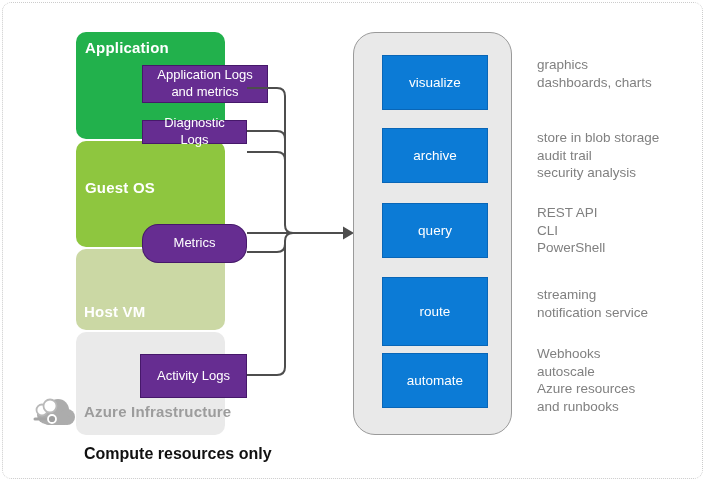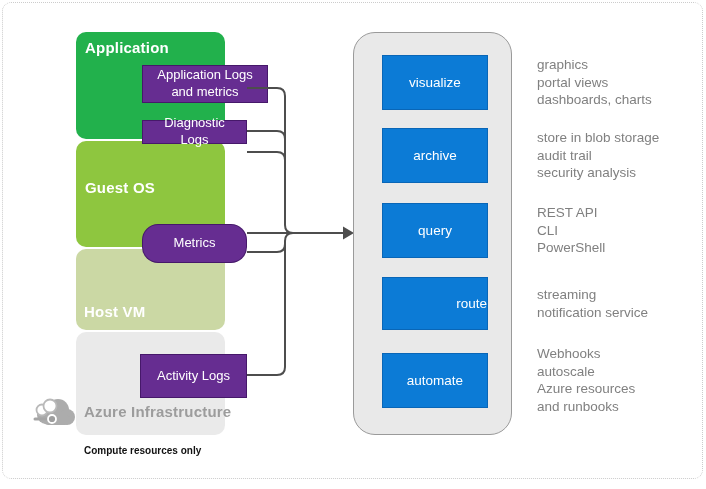--- a/index.html
+++ b/index.html
@@ -55,36 +55,36 @@
   }
   .action {
     position:absolute; left:382px; width:106px; height:55px;
     background:var(--action-blue); color:#ffffff; font-size:13.5px;
     display:flex; align-items:center; justify-content:center;
     border:1px solid rgba(0,40,90,0.25); box-sizing:border-box;
   }
   #act-visualize { top:55px; }
   #act-archive   { top:128px; }
   #act-query     { top:203px; }
-  #act-route     { top:277px; height:53px;justify-content:flex-end; }
+  #act-route     { top:277px; height:69px; }
   #act-automate  { top:353px; }
 
   .notes {
     position:absolute; left:537px; color:var(--note-gray);
     font-size:13.5px; line-height:17.5px; white-space:nowrap;
   }
   #notes-visualize { top:56px; }
   #notes-archive   { top:129px; }
   #notes-query     { top:204px; }
   #notes-route     { top:286px; }
   #notes-automate  { top:345px; }
 
   .footnote {
     position:absolute; left:84px; top:445px; color:#111111;
-    font-weight:bold; font-size:10px; white-space:nowrap;
+    font-weight:bold; font-size:16px; white-space:nowrap;
   }
   .connectors { position:absolute; left:0; top:0; pointer-events:none; }
   .cloud-icon { position:absolute; left:31px; top:396px; }
 </style>
 </head>
 <body>
 
 <div class="canvas">
 
   <div class="frame"></div>
@@ -152,21 +152,20 @@
   </div>
   <div class="action stipple-dark" id="act-route">
     <span>route</span>
   </div>
   <div class="action stipple-dark" id="act-automate">
     <span>automate</span>
   </div>
 
   <div class="notes" id="notes-visualize">
     <div>graphics</div>
-    <div>portal views</div>
     <div>dashboards, charts</div>
   </div>
   <div class="notes" id="notes-archive">
     <div>store in blob storage</div>
     <div>audit trail</div>
     <div>security analysis</div>
   </div>
   <div class="notes" id="notes-query">
     <div>REST API</div>
     <div>CLI</div>

